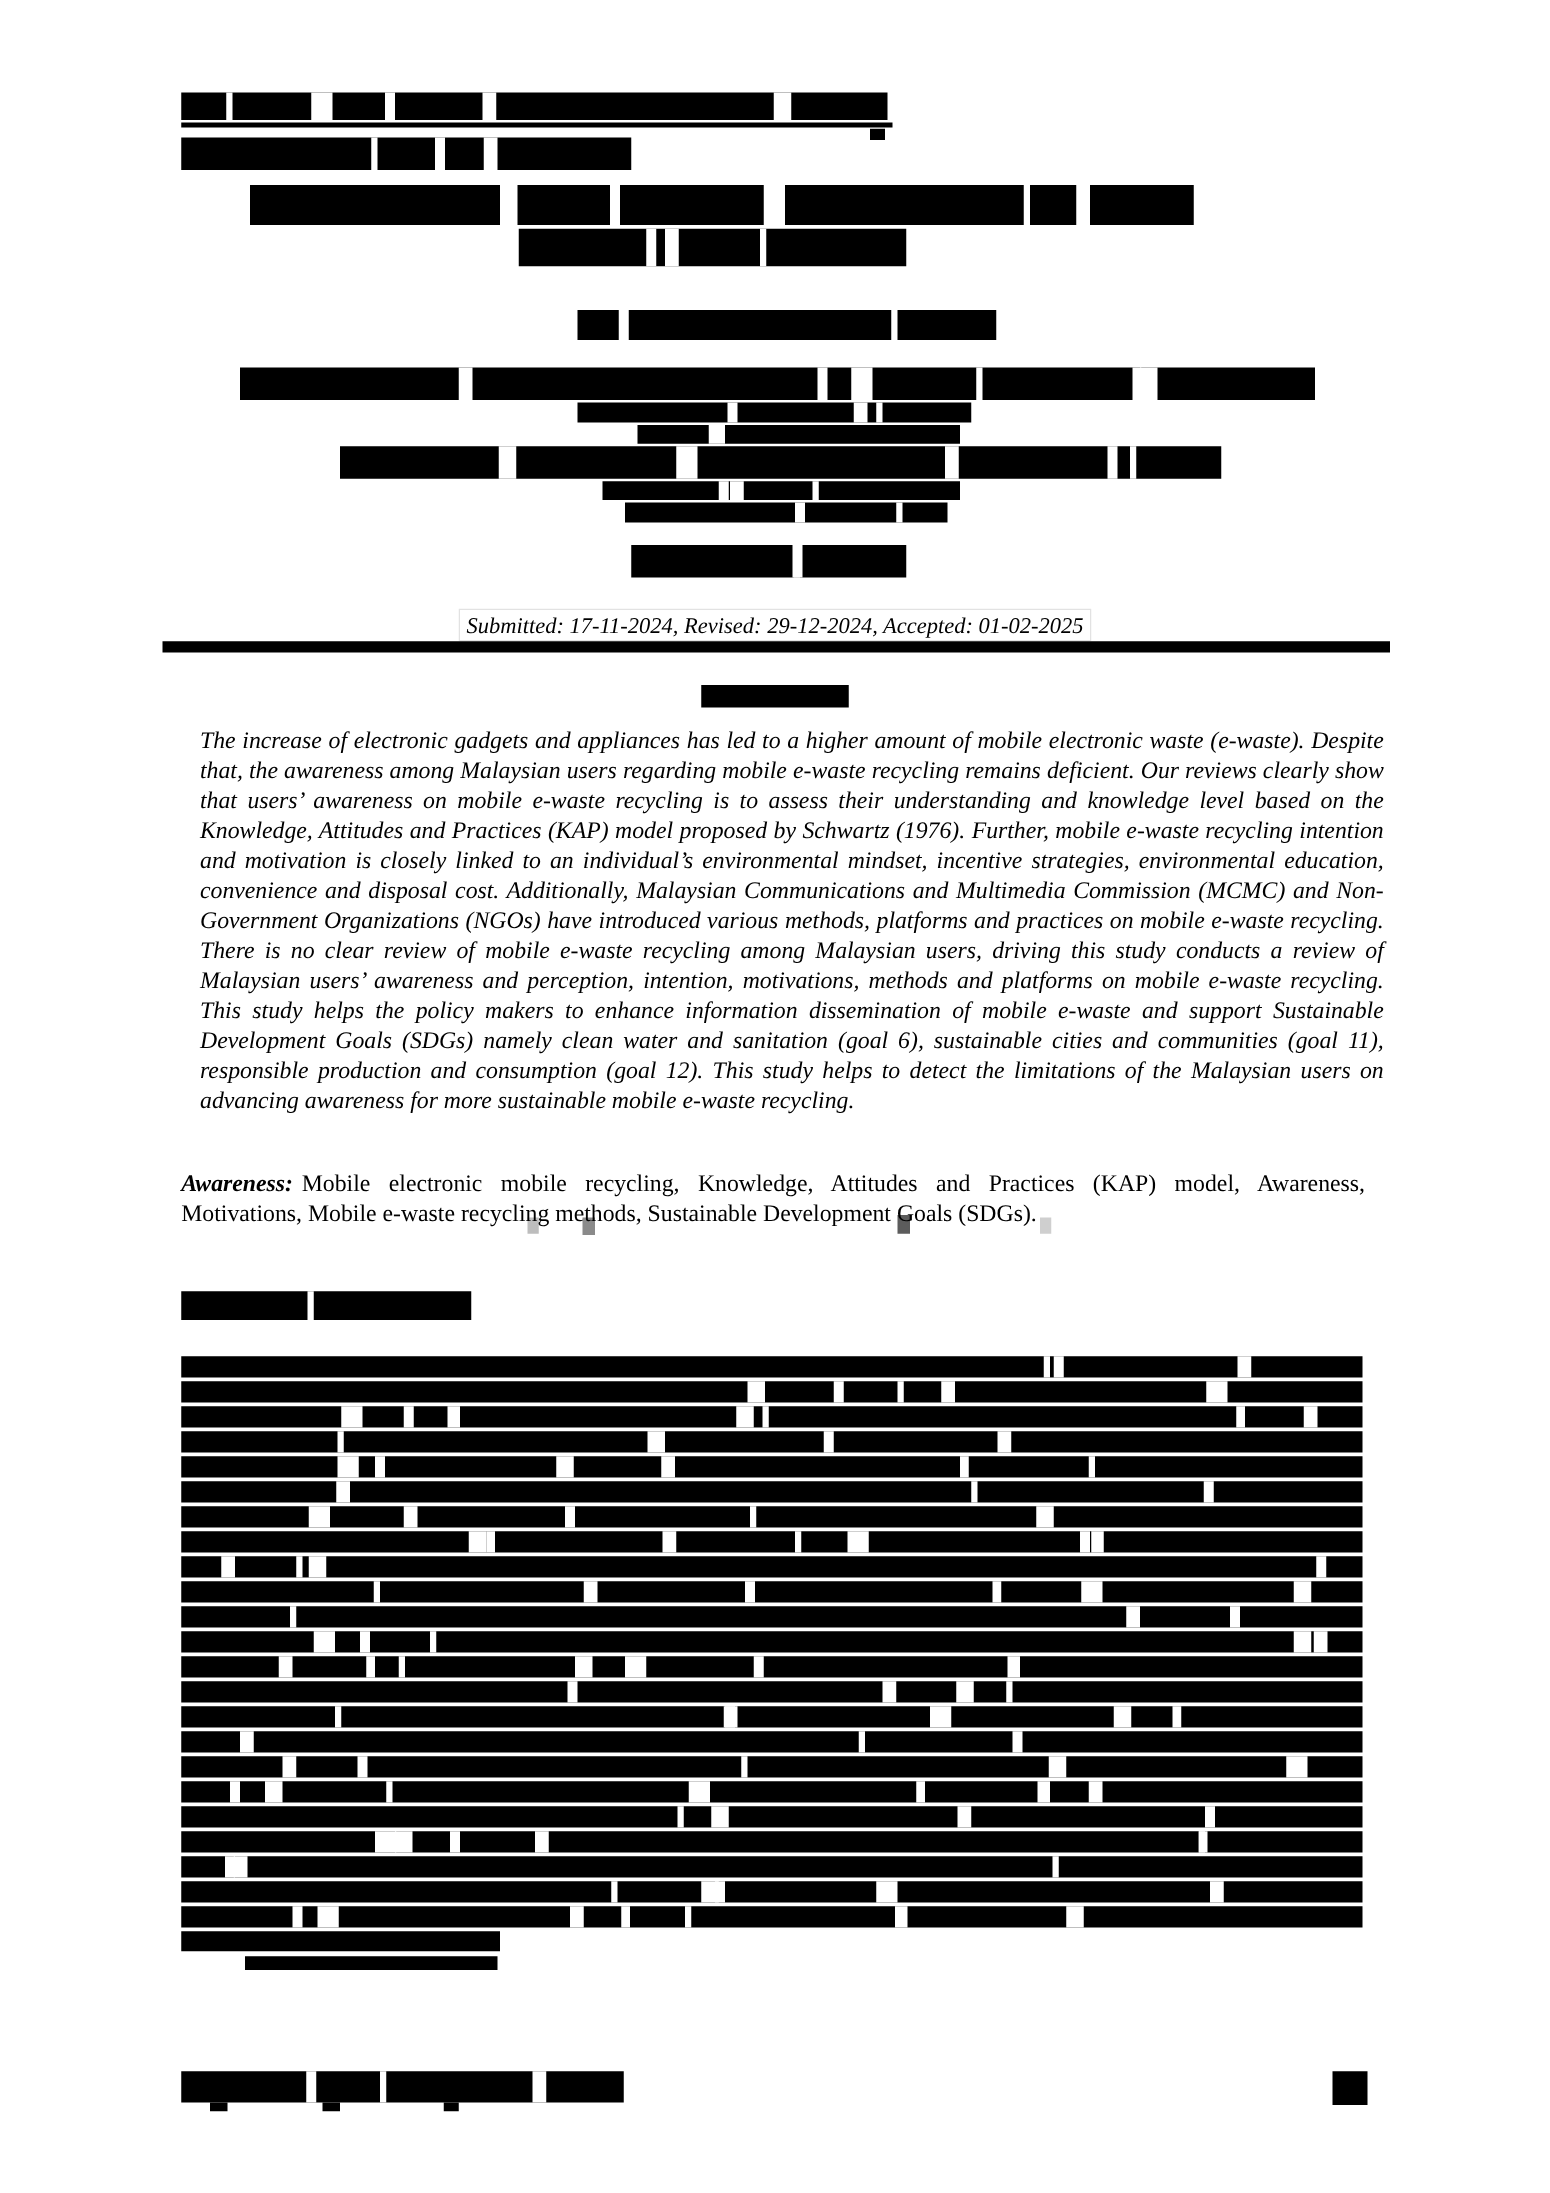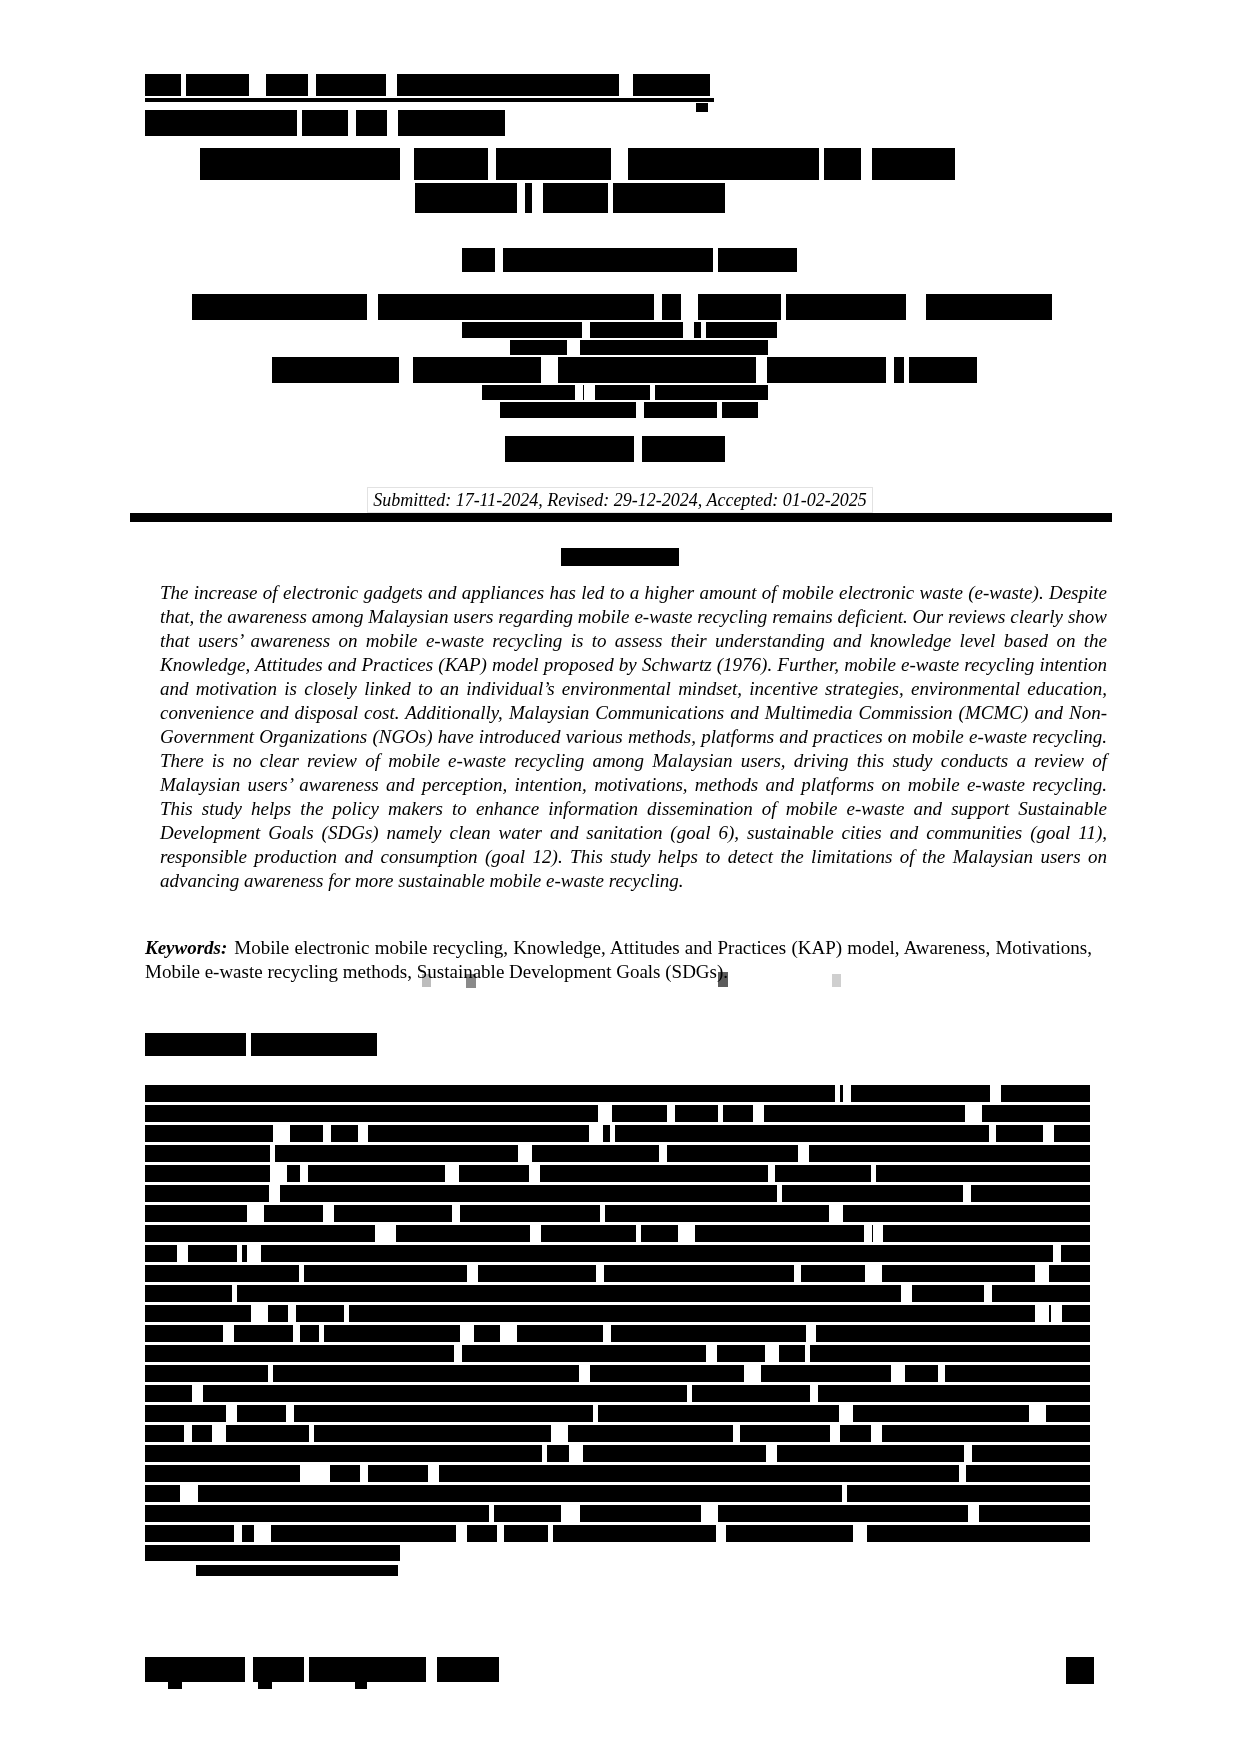--- a/index.html
+++ b/index.html
@@ -300,15 +300,15 @@
   <div class="submitted">
     <span class="box">Submitted: 17-11-2024, Revised: 29-12-2024, Accepted: 01-02-2025</span>
   </div>
 
   <div class="divider"></div>
 
 
   <div class="abstract">The increase of electronic gadgets and appliances has led to a higher amount of mobile electronic waste (e-waste). Despite that, the awareness among Malaysian users regarding mobile e-waste recycling remains deficient. Our reviews clearly show that users’ awareness on mobile e-waste recycling is to assess their understanding and knowledge level based on the Knowledge, Attitudes and Practices (KAP) model proposed by Schwartz (1976). Further, mobile e-waste recycling intention and motivation is closely linked to an individual’s environmental mindset, incentive strategies, environmental education, convenience and disposal cost. Additionally, Malaysian Communications and Multimedia Commission (MCMC) and Non-Government Organizations (NGOs) have introduced various methods, platforms and practices on mobile e-waste recycling. There is no clear review of mobile e-waste recycling among Malaysian users, driving this study conducts a review of Malaysian users’ awareness and perception, intention, motivations, methods and platforms on mobile e-waste recycling. This study helps the policy makers to enhance information dissemination of mobile e-waste and support Sustainable Development Goals (SDGs) namely clean water and sanitation (goal 6), sustainable cities and communities (goal 11), responsible production and consumption (goal 12). This study helps to detect the limitations of the Malaysian users on advancing awareness for more sustainable mobile e-waste recycling.</div>
 
   <div class="keywords">
-    <span class="kw-label">Keywords:</span><span>Mobile electronic mobile recycling, Knowledge, Attitudes and Practices (KAP) model, Awareness, Motivations, Mobile e-waste recycling methods, Sustainable Development Goals (SDGs).</span>
+    <span class="kw-label">Awareness:</span><span>Mobile electronic mobile recycling, Knowledge, Attitudes and Practices (KAP) model, Awareness, Motivations, Mobile e-waste recycling methods, Sustainable Development Goals (SDGs).</span>
   </div>
 </div>
 
 </body></html>

